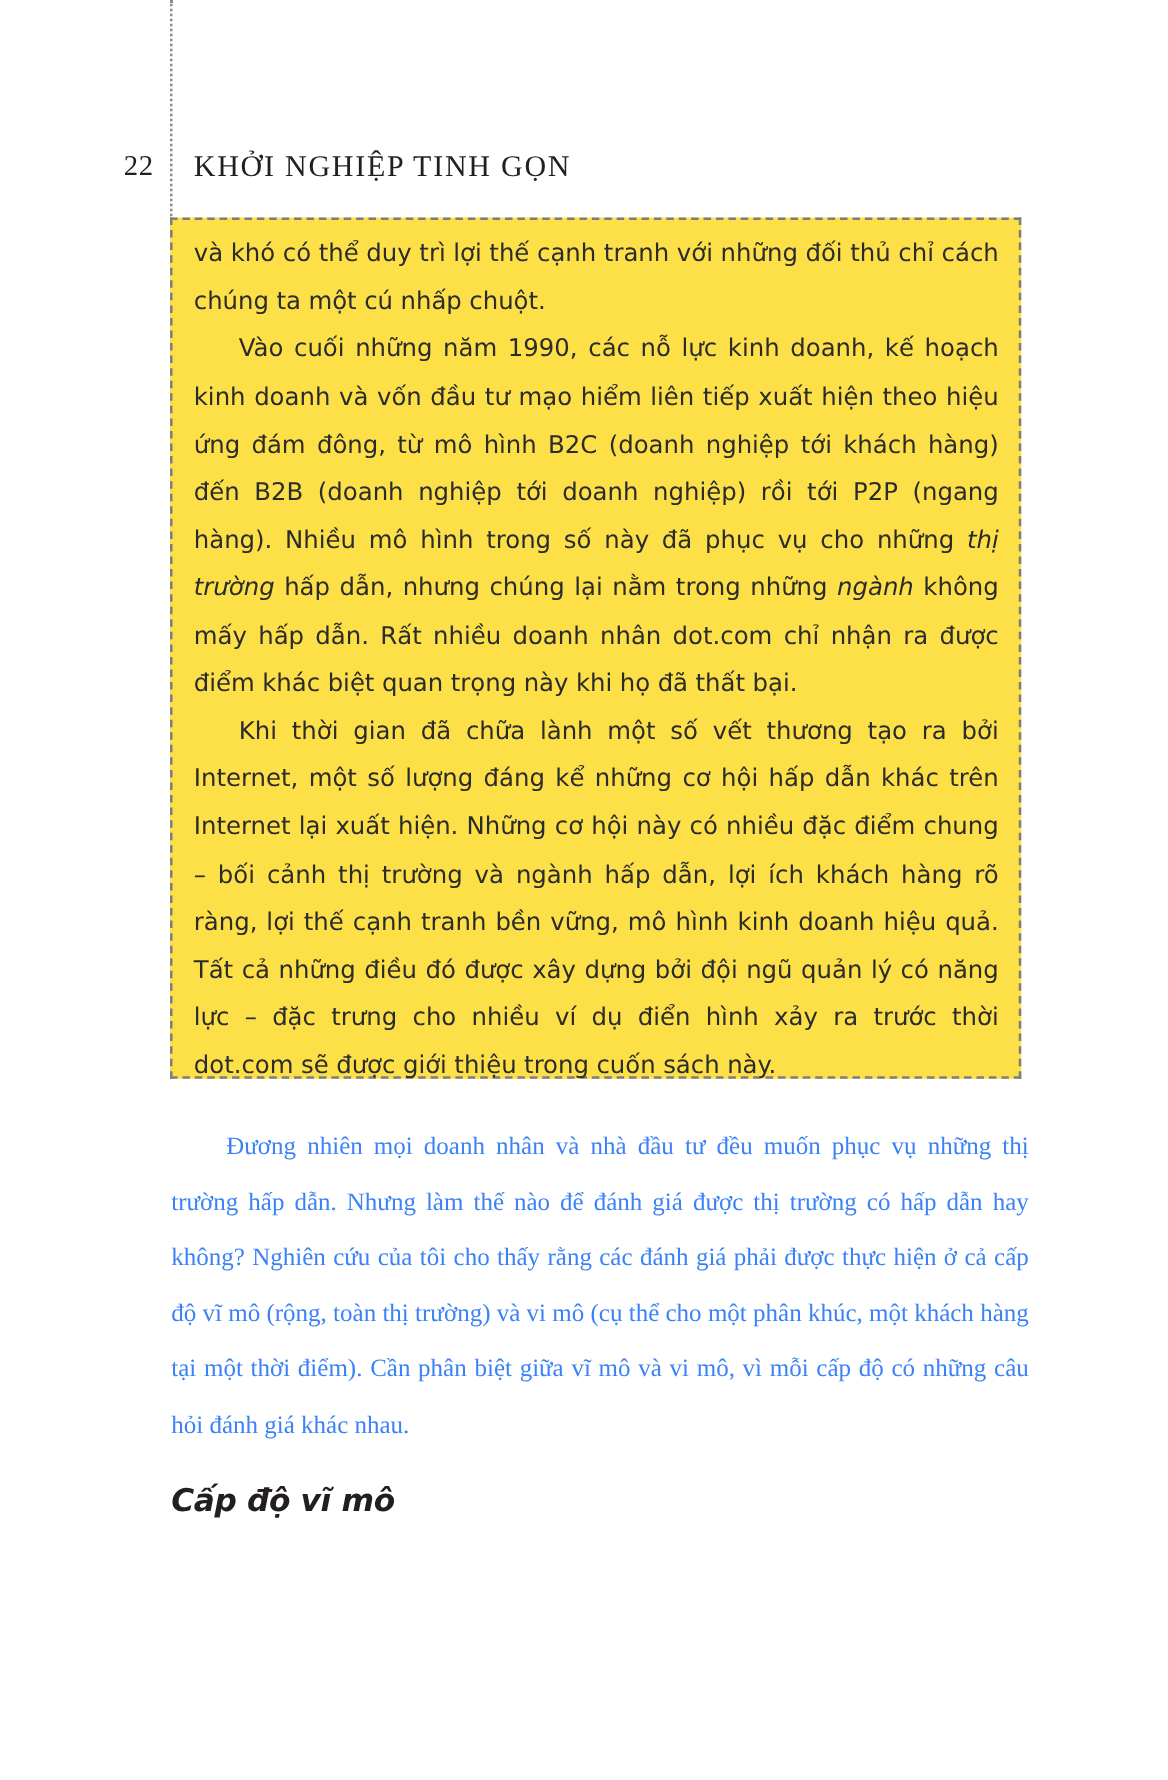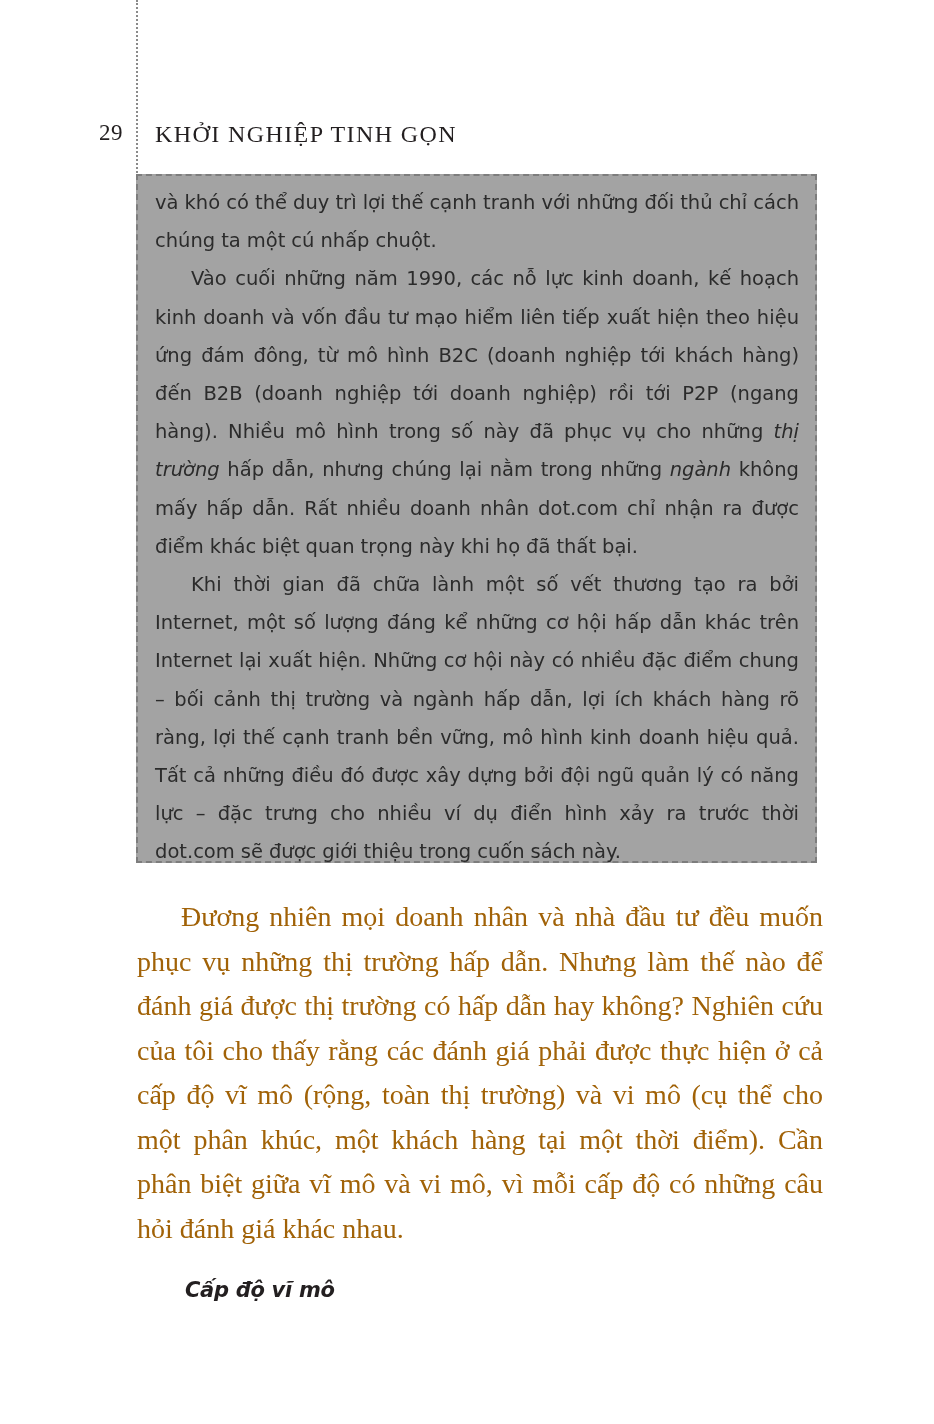--- a/index.html
+++ b/index.html
@@ -58,21 +58,21 @@
   }
 
   
   .callout {
     position: absolute;
     left: 136px;
     top: 174px;
     width: 681px;
     height: 689px;
     border: 2px dashed #7d7d7d;
-    background: #a3a3a3;
+    background: #fde047;
   }
   .callout-inner {
     position: absolute;
     left: 17px;
     top: 8px;
     width: 644px;
   }
   .callout p {
     font-family: "DejaVu Sans", "Liberation Sans", sans-serif;
     font-size: 19.5px;
@@ -89,49 +89,48 @@
 
   
   .body-block {
     position: absolute;
     left: 137px;
     top: 895px;
     width: 686px;
   }
   .body-block p {
     font-family: "Liberation Serif", "DejaVu Serif", serif;
-    font-size: 28px;
+    font-size: 20px;
     line-height: 44.5px;
-    color: #a16207;
+    color: #3b82f6;
     text-align: justify;
     text-justify: inter-word;
     hyphens: none;
   }
   .body-block p.indent { text-indent: 44px; }
 
   .subhead {
     font-family: "DejaVu Sans", "Liberation Sans", sans-serif;
-    font-size: 21px;
+    font-size: 25px;
     font-weight: bold;
     font-style: italic;
     color: #231f20;
     line-height: 30px;
     margin-top: 24px;
     margin-bottom: 4px;
     letter-spacing: -0.3px;
-    margin-left: 48px;
   }
 </style>
 </head>
 <body>
 
 <div class="top-rule"></div>
 
 <div class="running-head">
-  <span class="folio">29</span>
+  <span class="folio">22</span>
   <span class="head-title">KHỞI NGHIỆP TINH GỌN</span>
 </div>
 
 <div class="callout">
   <div class="callout-inner">
 
     <p>và khó có thể duy trì lợi thế cạnh tranh với những đối thủ chỉ cách chúng ta một cú nhấp chuột.</p>
 
     <p class="indent"><span>Vào cuối những năm 1990, các nỗ lực kinh doanh, kế hoạch kinh doanh và vốn đầu tư mạo hiểm liên tiếp xuất hiện theo hiệu ứng đám đông, từ mô hình B2C (doanh nghiệp tới khách hàng) đến B2B (doanh nghiệp tới doanh nghiệp) rồi tới P2P (ngang hàng). Nhiều mô hình trong số này đã phục vụ cho những </span><em>thị trường</em><span> hấp dẫn, nhưng chúng lại nằm trong những </span><em>ngành</em><span> không mấy hấp dẫn. Rất nhiều doanh nhân dot.com chỉ nhận ra được điểm khác biệt quan trọng này khi họ đã thất bại.</span></p>
 

